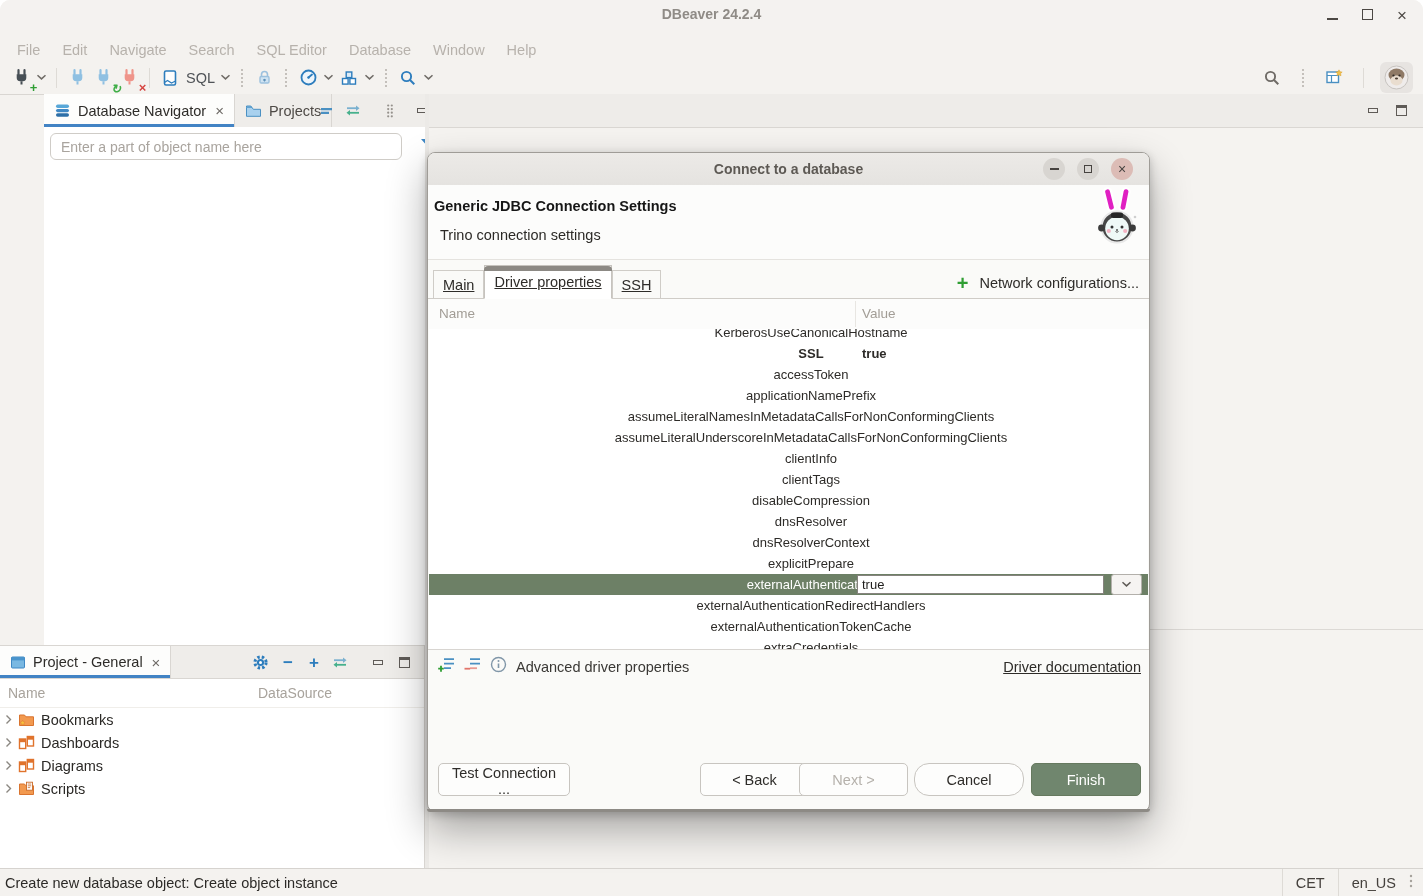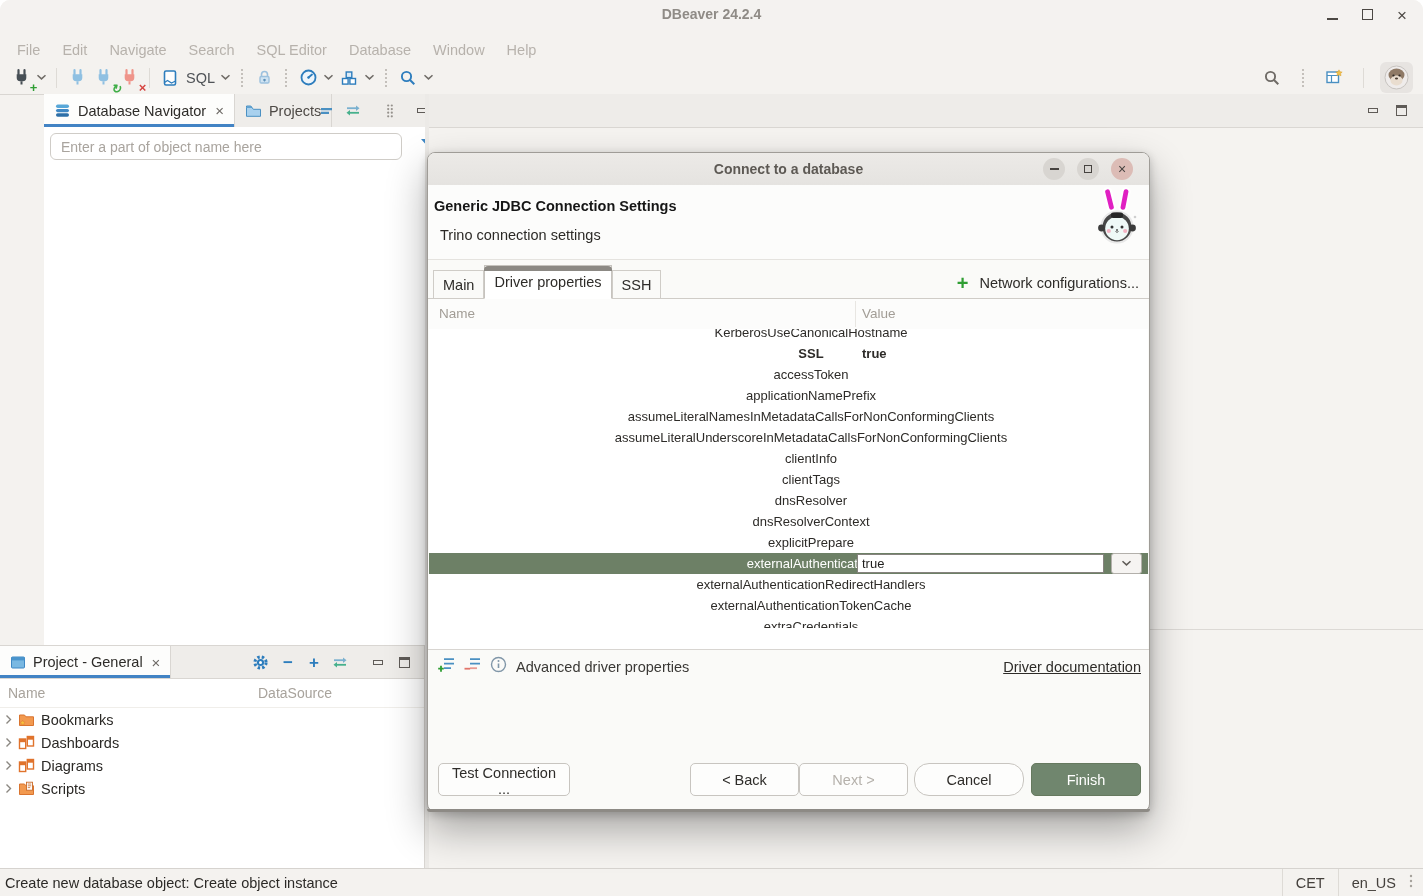--- a/index.html
+++ b/index.html
@@ -79,21 +79,21 @@
   .dctrl.dmin{right:84px;} .dctrl.dmax{right:50px;} .dctrl.dclose{right:16px;background:#dcbcb6;font-size:14px;}
   .dmax-box{width:8px;height:8px;border:1.4px solid #474340;box-sizing:border-box;}
   .dmin-bar{width:9px;height:1.8px;background:#474340;}
   .dheader{position:absolute;top:32px;left:0;right:0;height:74px;background:#fcfcfb;border-bottom:1px solid #e5e3df;}
   .dheading{position:absolute;left:6px;top:13px;font-size:14.5px;font-weight:700;color:#161616;}
   .dsub{position:absolute;left:12px;top:42px;font-size:14.5px;color:#2c2a27;}
   .dbunny{position:absolute;right:9px;top:2px;}
   .dtabs{position:absolute;top:113px;left:0;right:0;height:33px;display:flex;align-items:flex-end;padding-left:5px;}
   .dtabs::after{content:'';position:absolute;left:0;right:0;bottom:0;height:1px;background:#cfccc7;}
   .dtab{position:relative;display:inline-flex;align-items:center;padding:0 9px;height:29px;font-size:14.5px;color:#2e2c29;
-        border:1px solid #cfccc7;box-sizing:border-box;z-index:1;background:transparent;}
+        border:1px solid #cfccc7;box-sizing:border-box;z-index:1;background:transparent;text-decoration:underline;}
   .dtab.active{background:#fff;height:34px;z-index:2;border-color:#c6c3be;border-bottom-color:#fff;}
   .dtab.active::before{content:'';position:absolute;top:0;left:-1px;right:-1px;height:5px;background:#8c8984;border-radius:4px 4px 0 0;}
   .dnet{position:absolute;right:10px;top:7px;display:flex;gap:11px;align-items:center;font-size:14.5px;color:#2e2c29;z-index:2;}
   .dnet .plus{color:#2f9e33;font-size:20px;font-weight:700;line-height:1;}
   .dthead{position:absolute;top:146px;left:1px;right:1px;height:30px;background:#fcfcfb;border-bottom:1px solid #e8e6e2;}
   .dthead .h{position:absolute;top:7px;font-size:13.5px;color:#a29d96;}
   .dthead .h1{left:10px;} .dthead .h2{left:433px;}
   .dthead .vline{position:absolute;left:426px;top:2px;bottom:2px;width:1px;background:#e8e6e2;}
   .dlg-rows{position:absolute;top:176px;left:1px;right:1px;height:320px;background:#fff;overflow:hidden;}
   .prow{position:relative;height:21px;font-size:13px;color:#2d2b28;}
@@ -109,21 +109,21 @@
           font-size:13px;font-family:inherit;padding:0 4px;color:#1f1e1c;background:#fff;outline:none;}
   .pcombo{position:absolute;left:682px;top:0;width:31px;height:21px;box-sizing:border-box;border:1px solid #b3b0ab;
           border-radius:3px;background:#f6f4f2;display:flex;align-items:center;justify-content:center;padding:0;}
   .dfoot{position:absolute;top:496px;left:0;right:0;height:33px;border-top:1px solid #d8d5d1;display:flex;
          align-items:center;gap:9px;padding-left:10px;background:#fafaf8;}
   .dfoot .lbl{font-size:14.5px;color:#3a3835;}
   .dlink{position:absolute;right:8px;font-size:14.5px;color:#2e2c29;text-decoration:underline;}
   .dbtn{position:absolute;top:610px;height:33px;box-sizing:border-box;border:1px solid #c8c5c0;border-radius:5px;
         background:#fdfdfc;font-size:14.5px;color:#2e2c29;font-family:inherit;}
   #btn-test{left:10px;width:132px;}
-  #btn-back{left:262px;width:109px;}
+  #btn-back{left:272px;width:109px;}
   #btn-next{left:371px;width:109px;color:#b5b1ab;}
   #btn-cancel{left:486px;width:110px;border-radius:15px;}
   #btn-finish{left:603px;width:110px;background:var(--finish);border-color:#66795f;color:#ffffff;}
   .dbottom{position:absolute;left:-1px;right:-1px;bottom:-1px;height:3px;background:#8d8a85;border-radius:0 0 7px 7px;}
 </style>
 </head>
 <body>
 
 <div class="app" style="--accent: #4283c4; --sel: #6d8066; --finish: #70866e;">
 
@@ -530,20 +530,23 @@
         <div class="prow">
           <span class="pname">assumeLiteralUnderscoreInMetadataCallsForNonConformingClients</span>
         </div>
         <div class="prow">
           <span class="pname">clientInfo</span>
         </div>
         <div class="prow">
           <span class="pname">clientTags</span>
         </div>
         <div class="prow">
+          <span class="pname">disableCompression</span>
+        </div>
+        <div class="prow">
           <span class="pname">dnsResolver</span>
         </div>
         <div class="prow">
           <span class="pname">dnsResolverContext</span>
         </div>
         <div class="prow">
           <span class="pname">explicitPrepare</span>
         </div>
         <div class="prow sel">
           <span class="pname">externalAuthentication</span>

